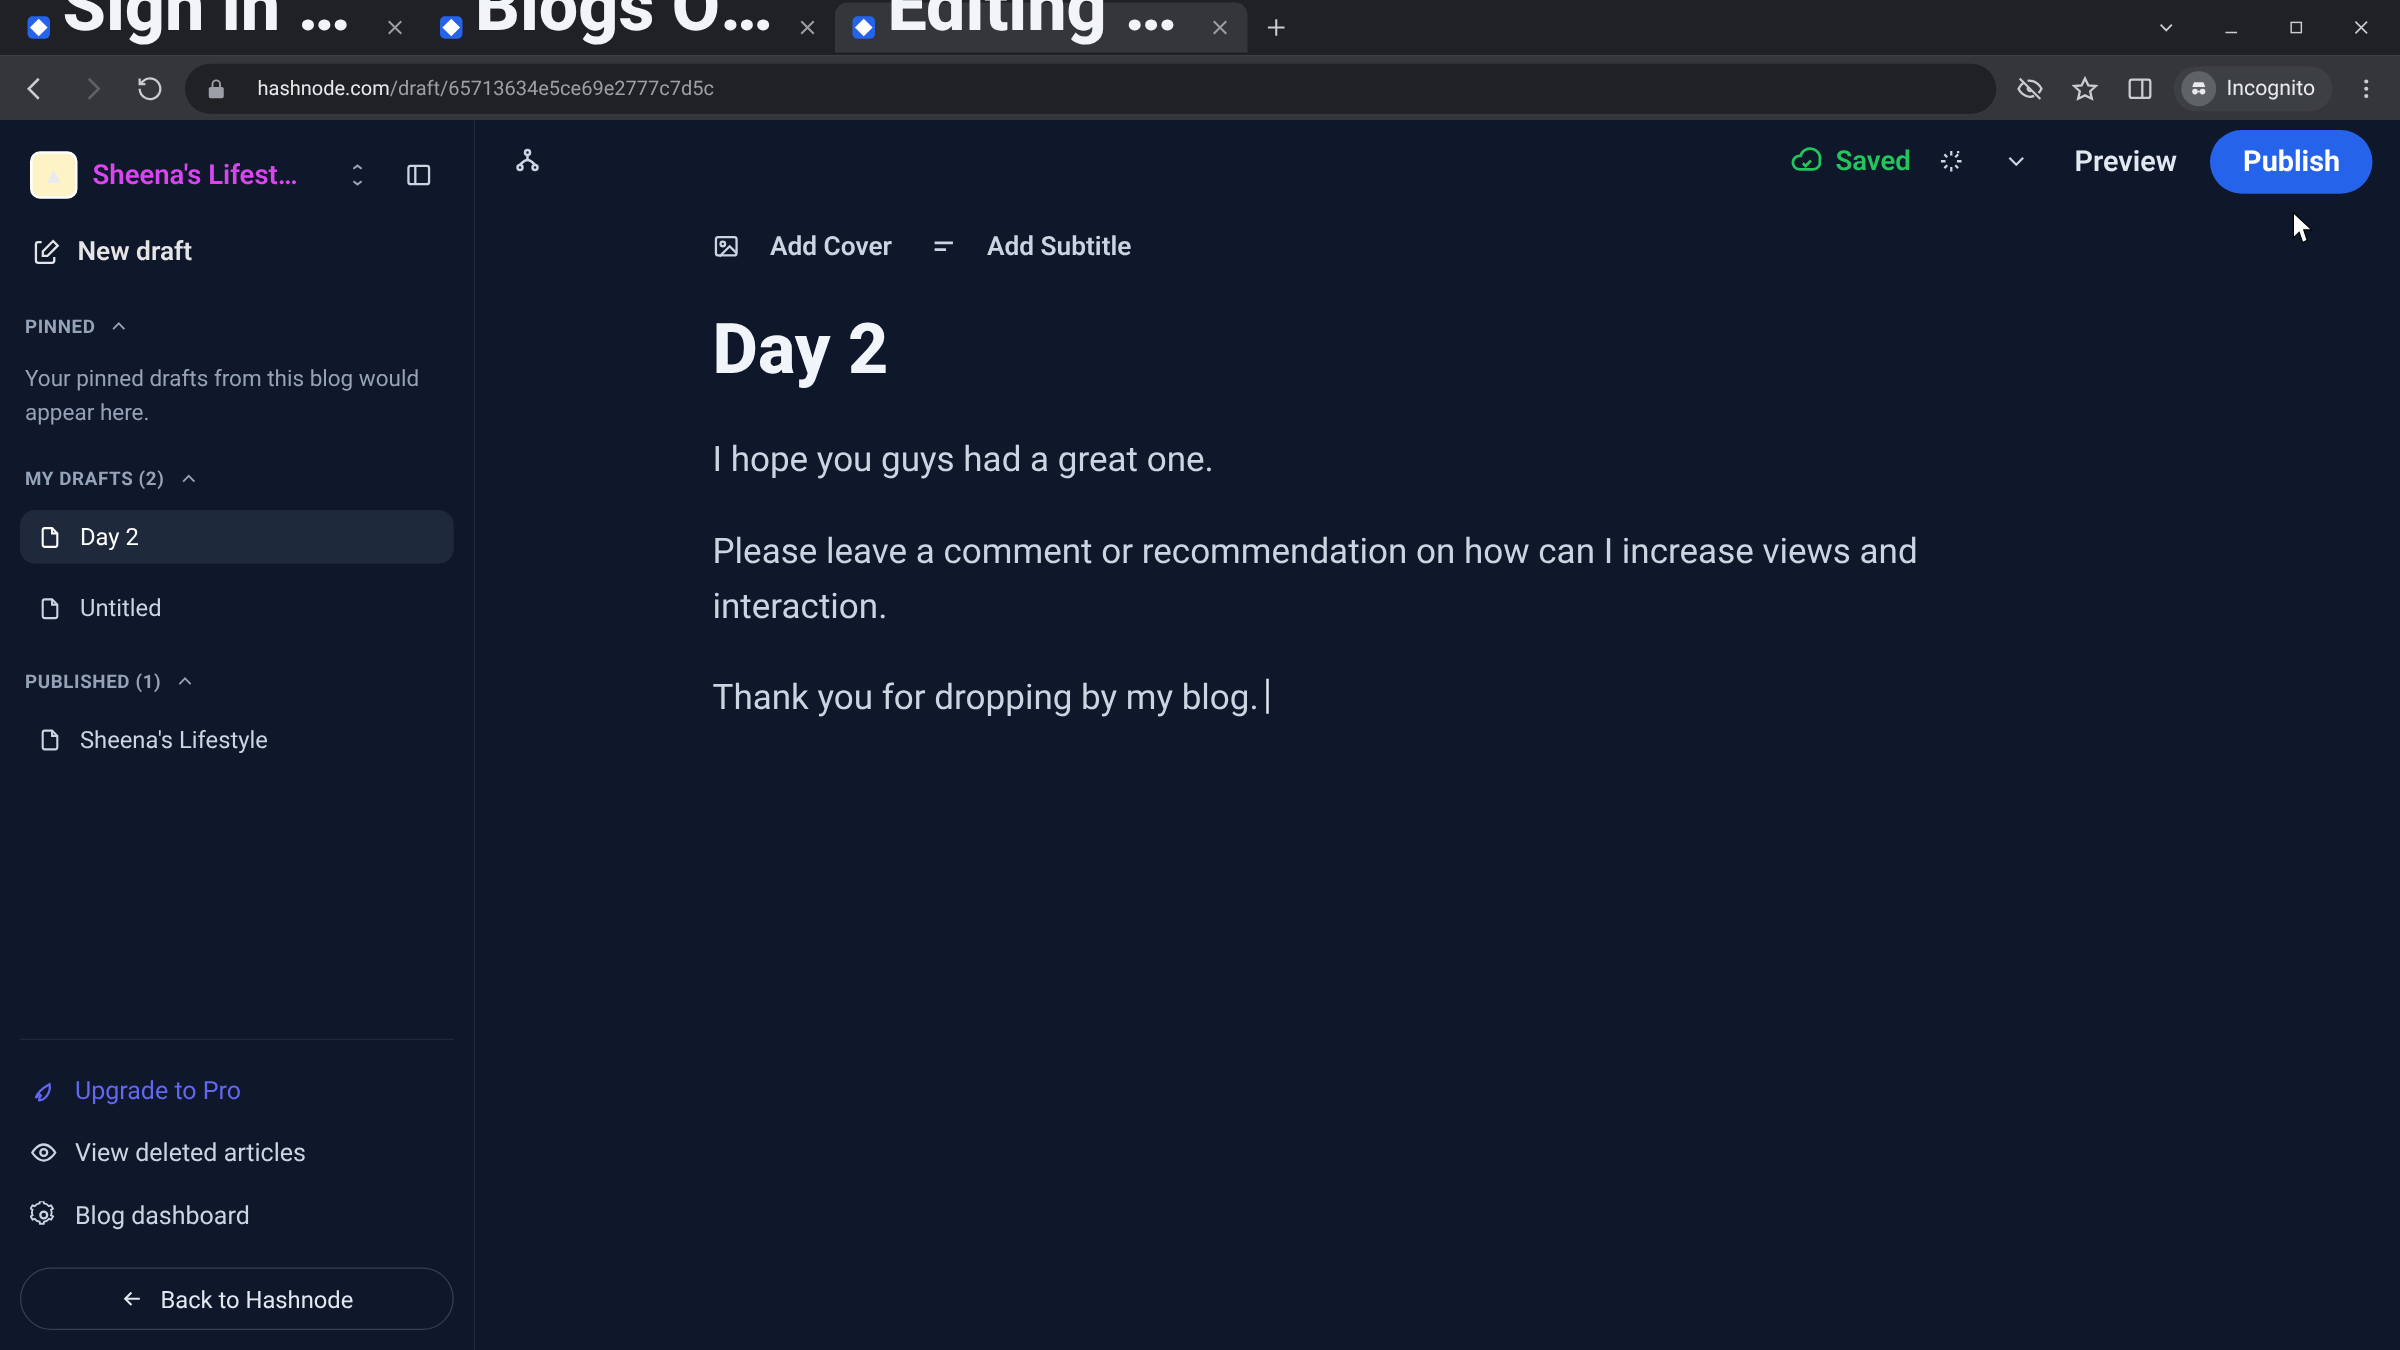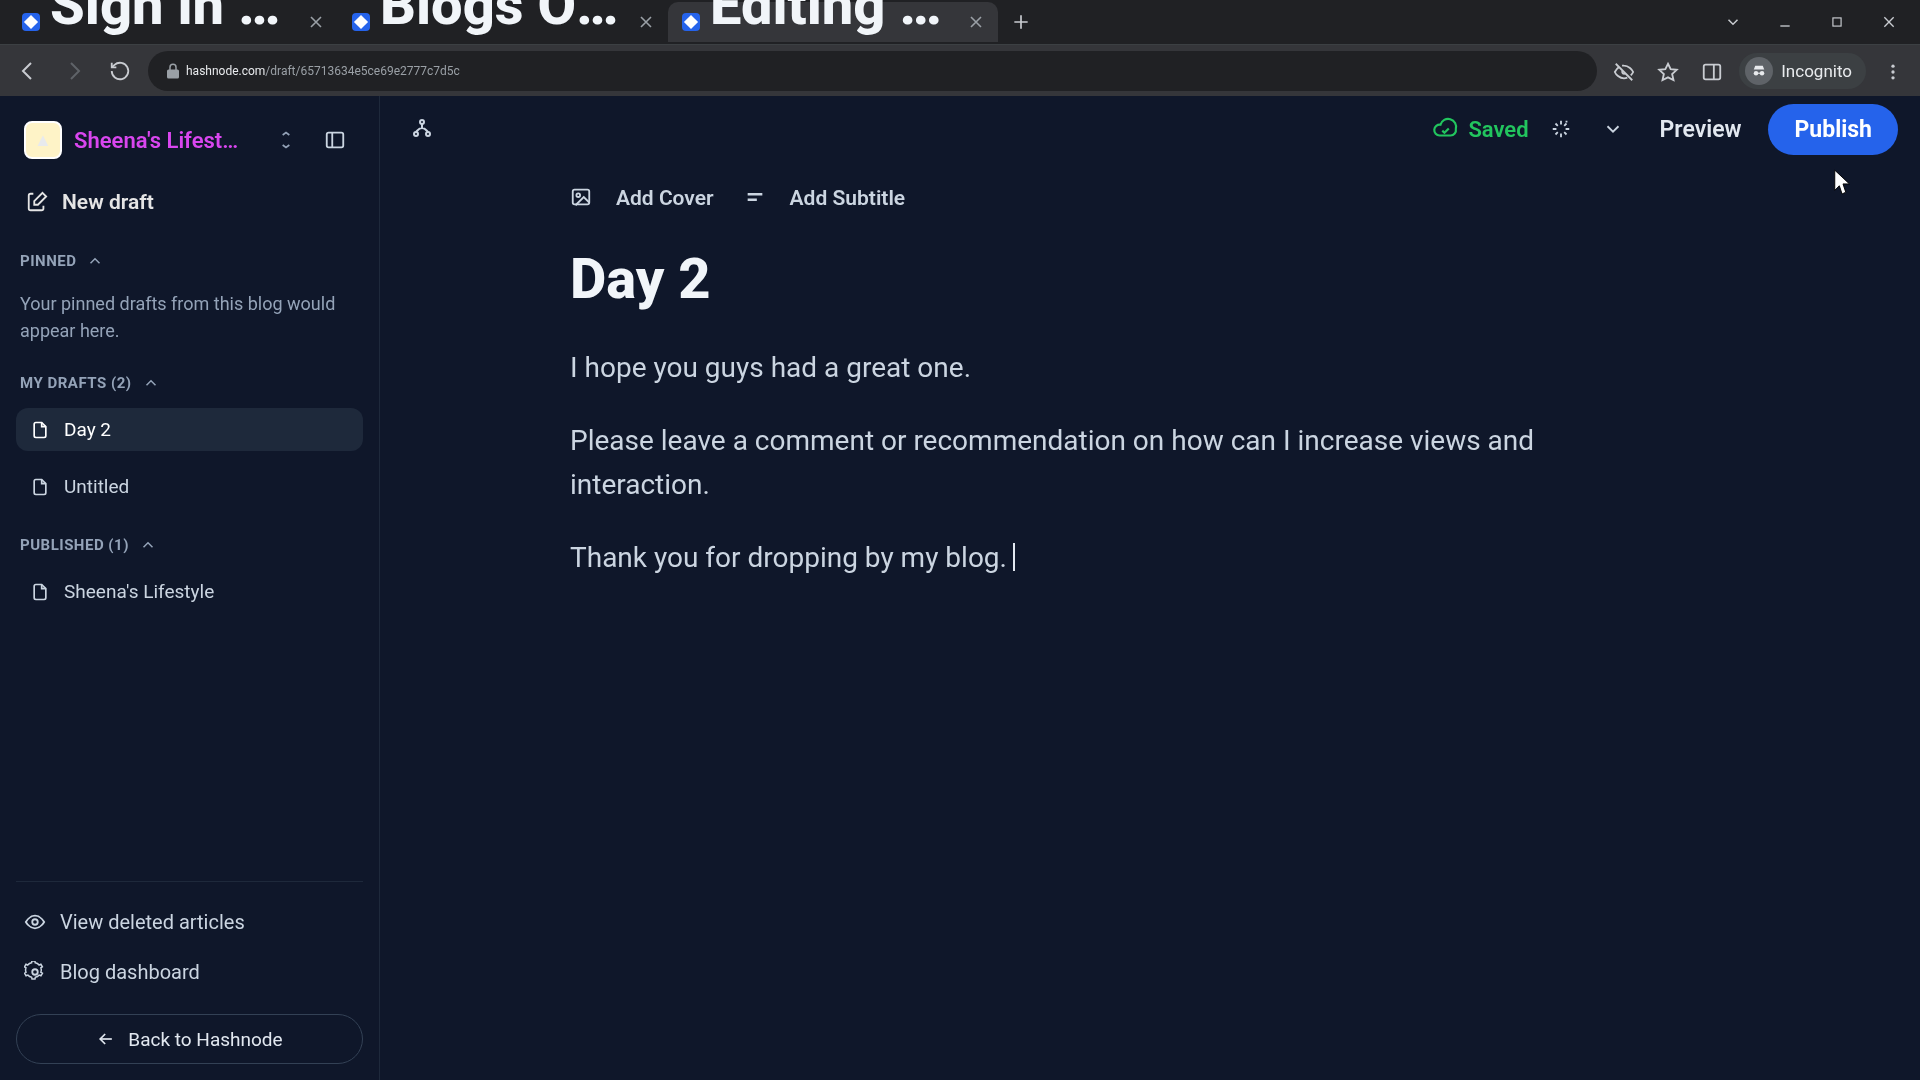--- a/index.html
+++ b/index.html
@@ -14,24 +14,24 @@
   .tab .favicon::after { content:""; position:absolute; inset:4px; background:#fff; transform: rotate(45deg); }
   .tab .title { flex: 1; white-space: nowrap; overflow: hidden; text-overflow: ellipsis; }
   .tab .close { width: 16px; height: 16px; flex-shrink: 0; color:#9aa0a6; }
   .new-tab { width: 34px; height: 34px; display:flex; align-items:center; justify-content:center; color:#c9ccd1; margin-left:6px; border-radius:50%; cursor:pointer; }
   .window-controls { margin-left:auto; display:flex; align-items:center; padding-right:8px; gap:6px; }
   .win-btn { width:46px; height:36px; display:flex; align-items:center; justify-content:center; color:#c9ccd1; cursor:pointer; }
 
   .addr-bar { display:flex; align-items:center; height:52px; background:#35363a; border-top:1px solid #3c4043; padding: 0 10px; gap:10px; }
   .nav-btn { width:36px; height:36px; display:flex; align-items:center; justify-content:center; color:#c9ccd1; border-radius:50%; cursor:pointer; }
   .nav-btn.disabled { color:#5f6368; }
-  .url-box { flex:1; display:flex; align-items:center; background:#202124; border-radius:24px; height:40px; padding:0 16px; gap:4px; font-size:12px; color:#c9ccd1; }
+  .url-box { flex:1; display:flex; align-items:center; background:#202124; border-radius:24px; height:40px; padding:0 16px; gap:24px; font-size:16px; color:#c9ccd1; }
   .url-host { color:#e8eaed; }
   .url-path { color:#9aa0a6; }
-  .addr-right { display:flex; align-items:flex-end; gap:10px; }
+  .addr-right { display:flex; align-items:center; gap:10px; }
   .addr-icon { width:34px; height:34px; display:flex; align-items:center; justify-content:center; color:#c9ccd1; cursor:pointer; }
   .incognito-chip { display:flex; align-items:center; gap:8px; background:#3c4043; border-radius:20px; padding:4px 14px 4px 6px; font-size:17px; color:#e8eaed; cursor:pointer;}
   .incognito-chip .avatar { width:28px; height:28px; border-radius:50%; background:#5f6368; display:flex; align-items:center; justify-content:center; }
 
   
   .app { display:flex; height: calc(1080px - 96px); background:#0f172a; }
 
   
   .sidebar { width: 380px; background:#0f172a; border-right:1px solid #1e293b; display:flex; flex-direction:column; padding: 18px 16px 16px 16px; gap:14px; }
   .blog-select { display:flex; align-items:center; gap:12px; padding:6px 8px; }
@@ -279,20 +279,29 @@
       <span>
         <svg viewBox="0 0 24 24" width="20" height="20" stroke="currentColor" stroke-width="2" fill="none">
             <path d="M14 3H7a2 2 0 0 0-2 2v14a2 2 0 0 0 2 2h10a2 2 0 0 0 2-2V8z"></path>
             <path d="M14 3v5h5"></path>
           </svg>
       </span>
       <span>Sheena's Lifestyle</span>
     </div>
 
     <div class="side-lower">
+      <div class="side-link pro">
+        <span>
+          <svg viewBox="0 0 24 24" width="22" height="22" stroke="currentColor" stroke-width="2" fill="none">
+              <path d="M5 19c1-4 5-8 12-12 0 0 2 6-4 12-2 2-5 2-5 2s0-3 2-5"></path>
+              <path d="M9 15l-4 4"></path>
+            </svg>
+        </span>
+        <span>Upgrade to Pro</span>
+      </div>
       <div class="side-link">
         <span>
           <svg viewBox="0 0 24 24" width="22" height="22" stroke="currentColor" stroke-width="2" fill="none">
               <path d="M2 12s4-7 10-7 10 7 10 7-4 7-10 7S2 12 2 12z"></path>
               <circle cx="12" cy="12" r="3"></circle>
             </svg>
         </span>
         <span>View deleted articles</span>
       </div>
       <div class="side-link">

